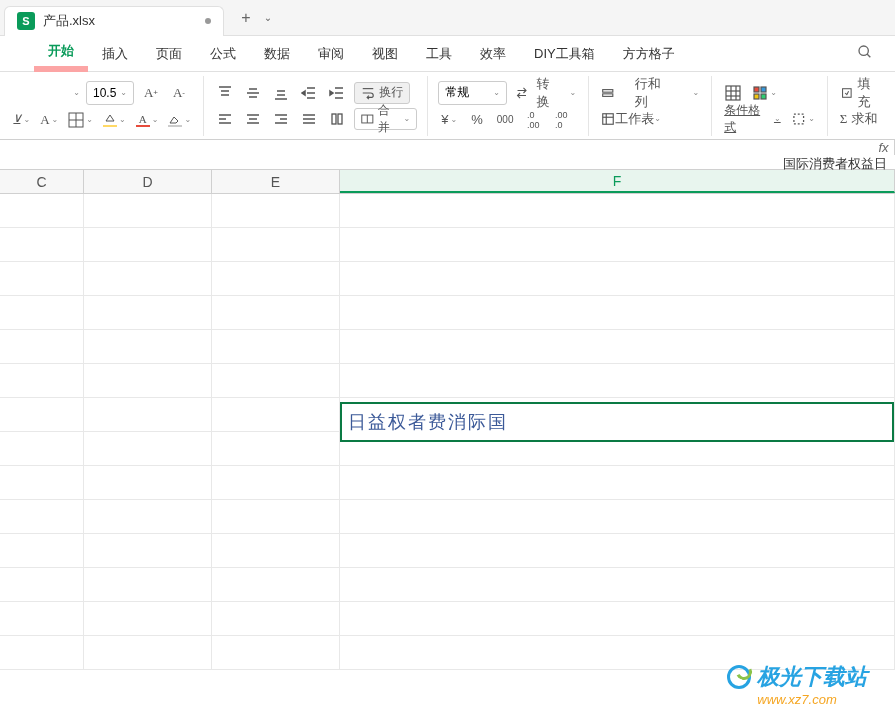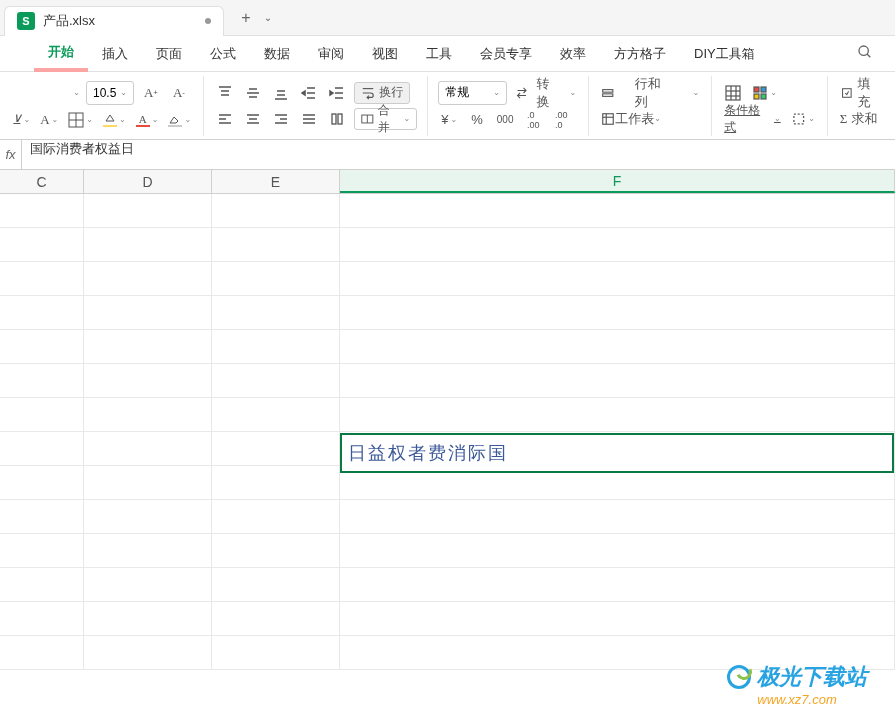--- a/index.html
+++ b/index.html
@@ -10,54 +10,54 @@
 .tab { background: #fff; height: 30px; margin-top: 6px; padding: 0 12px; display: flex; align-items: center; gap: 8px; border-radius: 6px 6px 0 0; border: 1px solid #e0e0e0; border-bottom: none; min-width: 220px; position: relative; }
 .tab-icon { width: 18px; height: 18px; background: #0a9b5a; border-radius: 3px; display: flex; align-items: center; justify-content: center; color: #fff; font-size: 11px; font-weight: bold; }
 .tab-title { font-size: 13px; color: #333; flex: 1; }
 .tab-dot { width: 6px; height: 6px; background: #999; border-radius: 50%; margin-left: auto; }
 .new-tab { width: 28px; height: 28px; display: flex; align-items: center; justify-content: center; color: #666; font-size: 16px; cursor: pointer; margin-left: 8px; }
 .tab-dropdown { width: 16px; display: flex; align-items: center; justify-content: center; color: #666; font-size: 10px; }
 
 
 .menu-bar { height: 36px; display: flex; align-items: center; padding: 0 8px; gap: 0; border-bottom: 1px solid #e0e0e0; }
 .menu-item { padding: 0 14px; font-size: 13px; color: #333; height: 36px; display: flex; align-items: center; cursor: pointer; }
-.menu-item.active { color: #0a9b5a; font-weight: bold; border-bottom: 4px solid #fca5a5; }
+.menu-item.active { color: #0a9b5a; font-weight: bold; border-bottom: 6px solid #fca5a5; }
 .menu-search { margin-left: auto; padding: 0 14px; color: #666; }
 
 
 .ribbon { height: 68px; display: flex; align-items: center; padding: 4px 0; border-bottom: 1px solid #d0d0d0; gap: 0; }
 .ribbon-group { display: flex; flex-direction: column; gap: 4px; padding: 0 10px; border-right: 1px solid #e5e5e5; height: 60px; justify-content: center; }
 .ribbon-row { display: flex; gap: 6px; align-items: center; }
 .rb-btn { min-width: 22px; height: 22px; display: flex; align-items: center; justify-content: center; color: #555; font-size: 13px; cursor: pointer; padding: 0 2px; }
 .rb-btn.wide { min-width: 46px; border: 1px solid #ccc; border-radius: 3px; font-size: 12px; padding: 0 6px; gap: 4px; }
 .rb-dropdown { display: flex; align-items: center; gap: 2px; }
 .rb-caret { font-size: 8px; color: #888; }
 .font-size-box { width: 48px; height: 24px; border: 1px solid #ccc; border-radius: 3px; display: flex; align-items: center; padding: 0 6px; font-size: 12px; justify-content: space-between; }
 .select-box { width: 70px; height: 24px; border: 1px solid #ccc; border-radius: 3px; display: flex; align-items: center; padding: 0 6px; font-size: 12px; justify-content: space-between; }
 .icon-svg { width: 16px; height: 16px; }
 .color-bar { width: 14px; height: 2px; }
 .color-stack { display: flex; flex-direction: column; align-items: center; gap: 0; }
 
 
-.formula-bar { height: 30px; display: flex; align-items: flex-start; border-bottom: 1px solid #d0d0d0; }
+.formula-bar { height: 30px; display: flex; align-items: flex-end; border-bottom: 1px solid #d0d0d0; flex-direction: column; }
 .fx-label { width: 22px; text-align: center; font-style: italic; font-size: 13px; color: #666; border-right: 1px solid #d0d0d0; height: 100%; display: flex; align-items: center; justify-content: center; }
 .formula-input { flex: 1; padding: 0 8px; font-size: 13px; color: #333; }
 
 
 .sheet { position: relative; }
 .col-headers { display: flex; height: 24px; background: #f7f7f7; border-bottom: 1px solid #d0d0d0; }
 .col-header { border-right: 1px solid #d0d0d0; display: flex; align-items: center; justify-content: center; font-size: 14px; color: #555; font-family: Arial; }
 .col-header.selected { background: #e8f5ee; color: #0a9b5a; border-bottom: 2px solid #0a9b5a; }
 .col-C { width: 84px; }
 .col-D { width: 128px; }
 .col-E { width: 128px; }
 .col-F { width: 555px; }
 .grid-row { display: flex; height: 34px; border-bottom: 1px solid #e8e8e8; }
 .cell { border-right: 1px solid #e8e8e8; }
-.selected-cell { position: absolute; border: 2px solid #0a7a44; background: #fff; display: flex; align-items: center; padding: 0 6px; font-size: 18px; font-family: "SimSun", serif; letter-spacing: 2px; margin-top: 31px; }
+.selected-cell { position: absolute; border: 2px solid #0a7a44; background: #fff; display: flex; align-items: center; padding: 0 6px; font-size: 18px; font-family: "SimSun", serif; letter-spacing: 2px; }
 
 
 .watermark { position: absolute; right: 28px; bottom: 10px; text-align: center; }
 .wm-main { font-size: 22px; color: #27a3e2; display: flex; align-items: center; gap: 6px; justify-content: flex-end; font-style: italic; font-weight: bold; }
 .wm-sub { font-size: 13px; color: #f5a623; font-style: italic; }
 .wm-logo { width: 24px; height: 24px; border-radius: 50%; border: 3px solid #27a3e2; position: relative; }
 .wm-logo::after { content: ""; position: absolute; width: 10px; height: 10px; border: 3px solid #8bc34a; border-radius: 50%; border-top-color: transparent; border-left-color: transparent; right: -4px; top: -4px; transform: rotate(20deg); }
 </style>
 </head>
 <body>
@@ -75,24 +75,23 @@
 <div class="menu-bar">
   <div class="rb-btn" style="margin-right:4px;"></div>
   <div class="menu-item active">开始</div>
   <div class="menu-item">插入</div>
   <div class="menu-item">页面</div>
   <div class="menu-item">公式</div>
   <div class="menu-item">数据</div>
   <div class="menu-item">审阅</div>
   <div class="menu-item">视图</div>
   <div class="menu-item">工具</div>
-  <div class="menu-item">会员专享</div>
   <div class="menu-item">效率</div>
+  <div class="menu-item">DIY工具箱</div>
   <div class="menu-item">方方格子</div>
-  <div class="menu-item">DIY工具箱</div>
   <div class="menu-search">
     <svg class="icon-svg" viewBox="0 0 24 24" fill="none" stroke="#666" stroke-width="2">
         <circle cx="10" cy="10" r="7"></circle>
         <line x1="20" y1="20" x2="15" y2="15"></line>
       </svg>
   </div>
 </div>
 
 <div class="ribbon">
 

